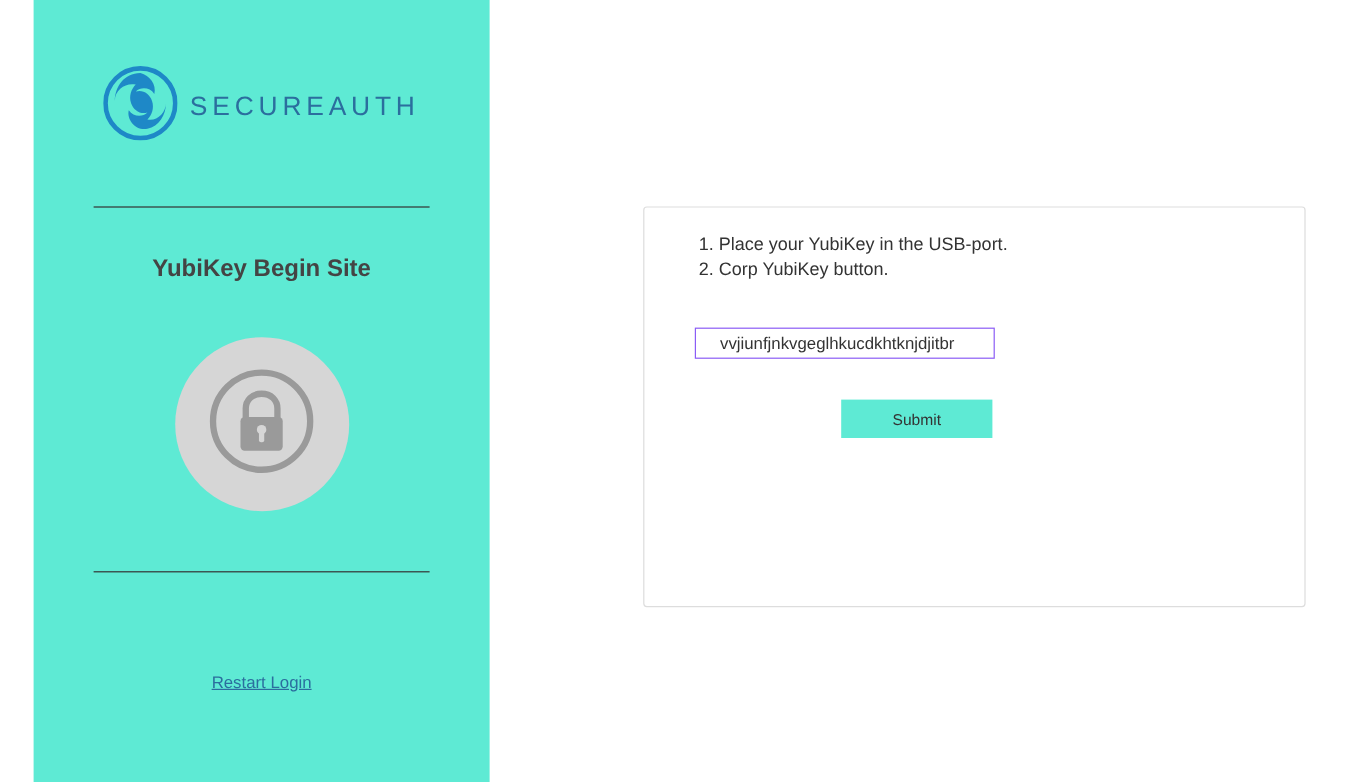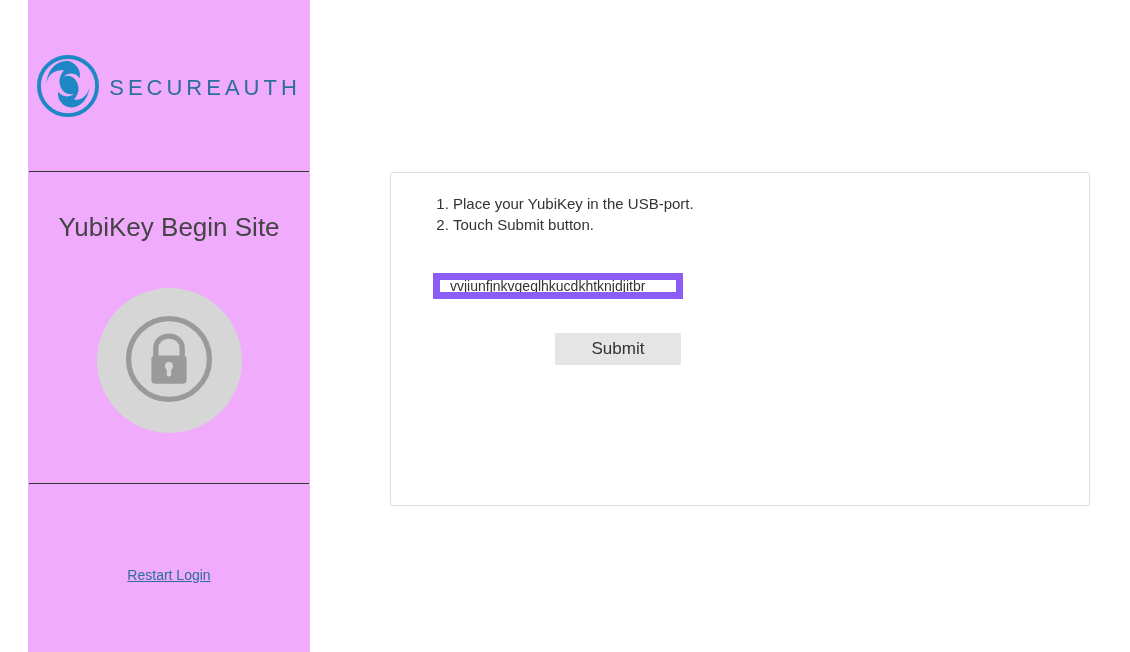--- a/index.html
+++ b/index.html
@@ -11,21 +11,21 @@
       font-family: Arial, Helvetica, sans-serif;
       background: #ffffff;
       width: 1130px;
       height: 652px;
       overflow: hidden;
       display: flex;
     }
     .sidebar {
       width: 380px;
       margin-left: 28px;
-      background: #f0abfc;
+      background: #5eead4;
       height: 652px;
       padding-top: 55px;
       display: flex;
       flex-direction: column;
       align-items: center;
     }
     .logo-wrap {
       display: flex;
       align-items: center;
       gap: 10px;
@@ -41,23 +41,23 @@
       color: #2b6e9e;
       font-weight: 400;
     }
     .divider {
       width: 280px;
       border: none;
       border-top: 1px solid #333;
       margin: 0;
     }
     .site-title {
-      font-size: 26px;
+      font-size: 20px;
       color: #444;
-      font-weight: 400;
+      font-weight: 700;
       margin-top: 40px;
       margin-bottom: 45px;
     }
     .lock-circle {
       width: 145px;
       height: 145px;
       background: #d6d6d6;
       border-radius: 50%;
       display: flex;
       align-items: center;
@@ -83,52 +83,53 @@
       width: 240px;
       line-height: 1.4;
     }
     .main {
       flex: 1;
       padding-top: 172px;
       padding-left: 80px;
       padding-right: 40px;
     }
     .panel {
-      width: 700px;
+      width: 552px;
       border: 1px solid #ddd;
       border-radius: 3px;
       padding: 20px 24px 140px 24px;
+      margin-left: 48px;
     }
     .instructions {
       margin-left: 18px;
       margin-bottom: 38px;
       font-size: 15px;
       color: #333;
       line-height: 1.4;
     }
     .instructions li {
       list-style: decimal;
       margin-left: 20px;
     }
     .yubi-input {
       width: 250px;
       height: 26px;
-      padding: 3px 10px;
+      padding: 3px 20px;
       font-size: 14px;
-      border: 7px solid #8b5cf6;
+      border: 1px solid #8b5cf6;
       color: #333;
       margin-left: 18px;
     }
     .submit-btn {
       display: block;
       width: 126px;
       height: 32px;
-      background: #e5e5e5;
+      background: #5eead4;
       border: none;
-      font-size: 17px;
+      font-size: 13px;
       color: #333;
       cursor: pointer;
       margin-left: 140px;
       margin-top: 34px;
     }
   </style>
 </head>
 <body>
 
 <div class="sidebar">
@@ -163,18 +164,18 @@
   <hr class="divider">
 
   <a class="restart-link">Restart Login</a>
 
 </div>
 
 <div class="main">
   <div class="panel">
     <ol class="instructions">
       <li>Place your YubiKey in the USB-port.</li>
-      <li>Touch Submit button.</li>
+      <li>Corp YubiKey button.</li>
     </ol>
     <input type="text" class="yubi-input" value="vvjiunfjnkvgeglhkucdkhtknjdjitbr" style="">
     <button class="submit-btn">Submit</button>
   </div>
 </div>
 
 </body></html>

